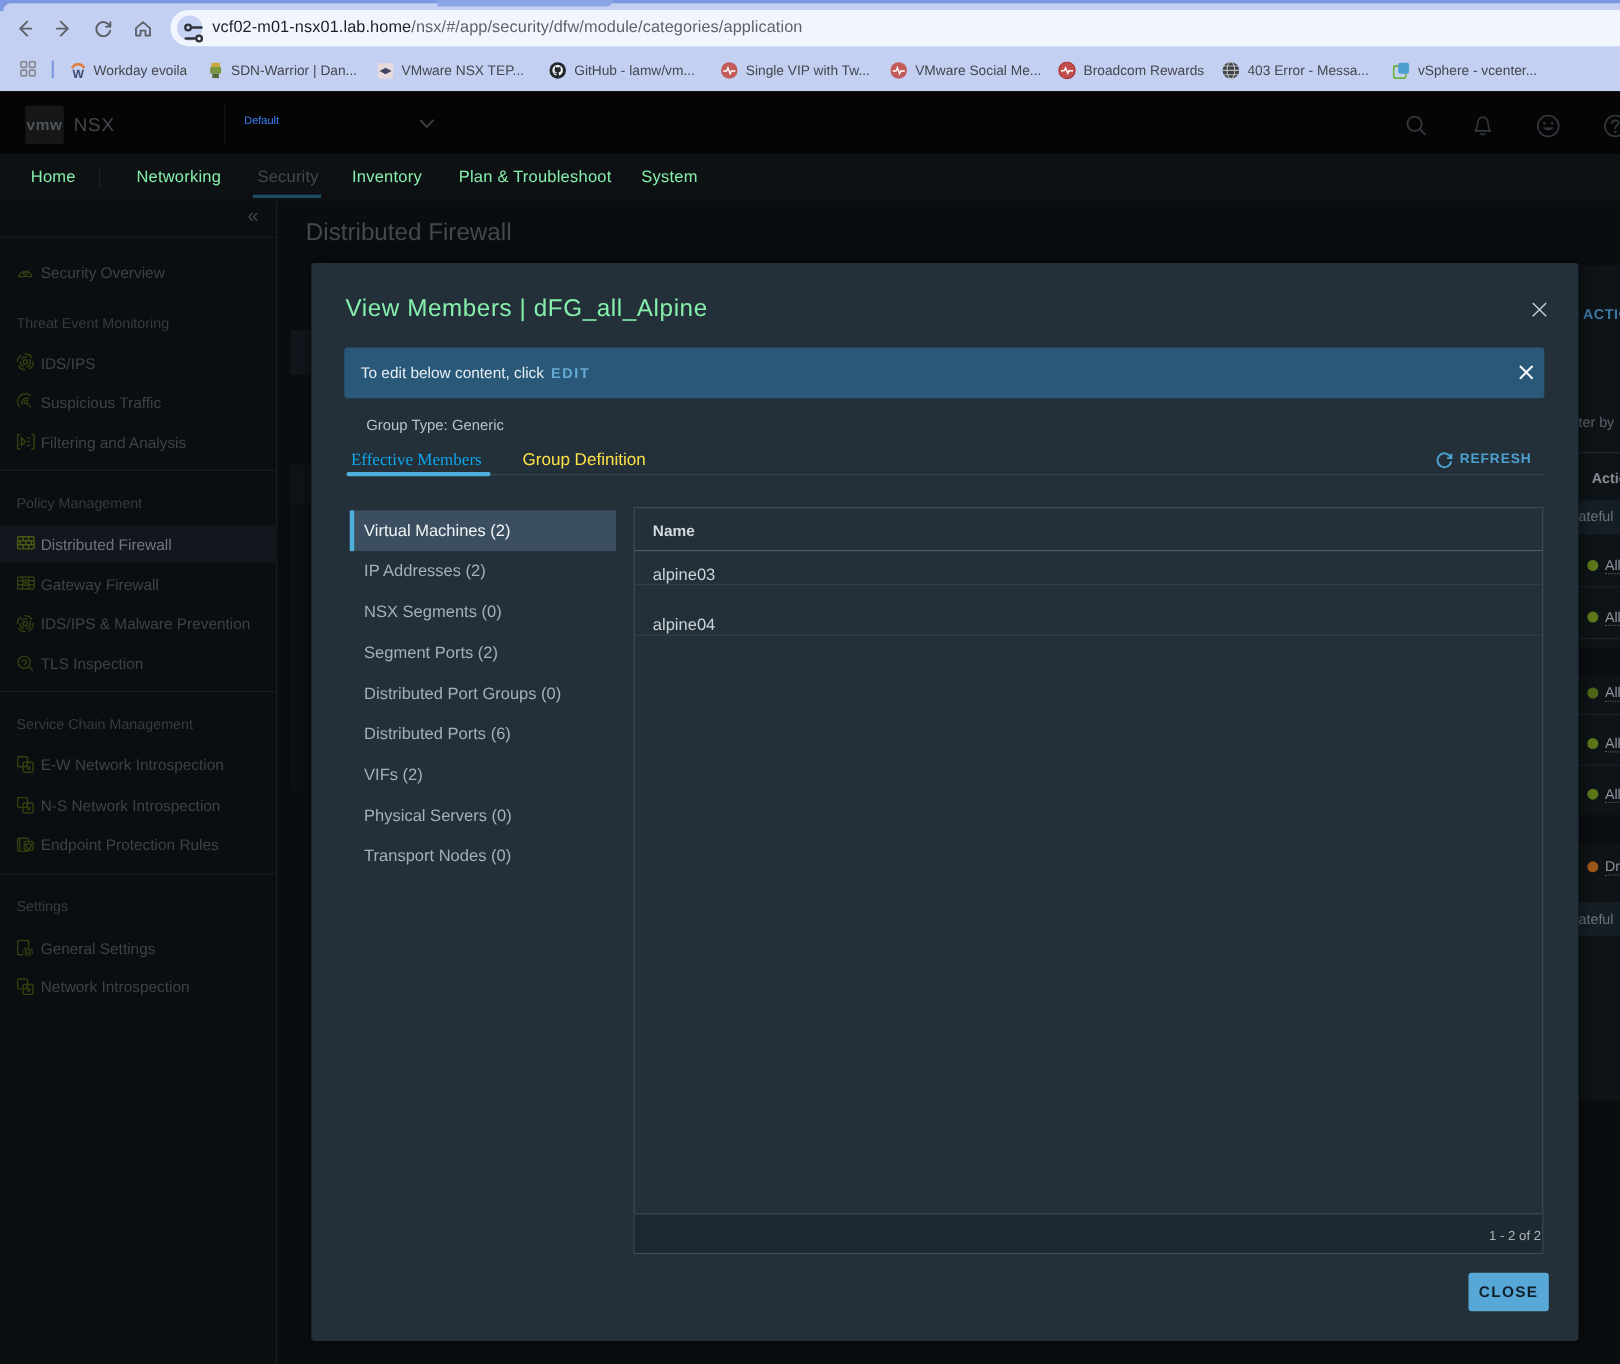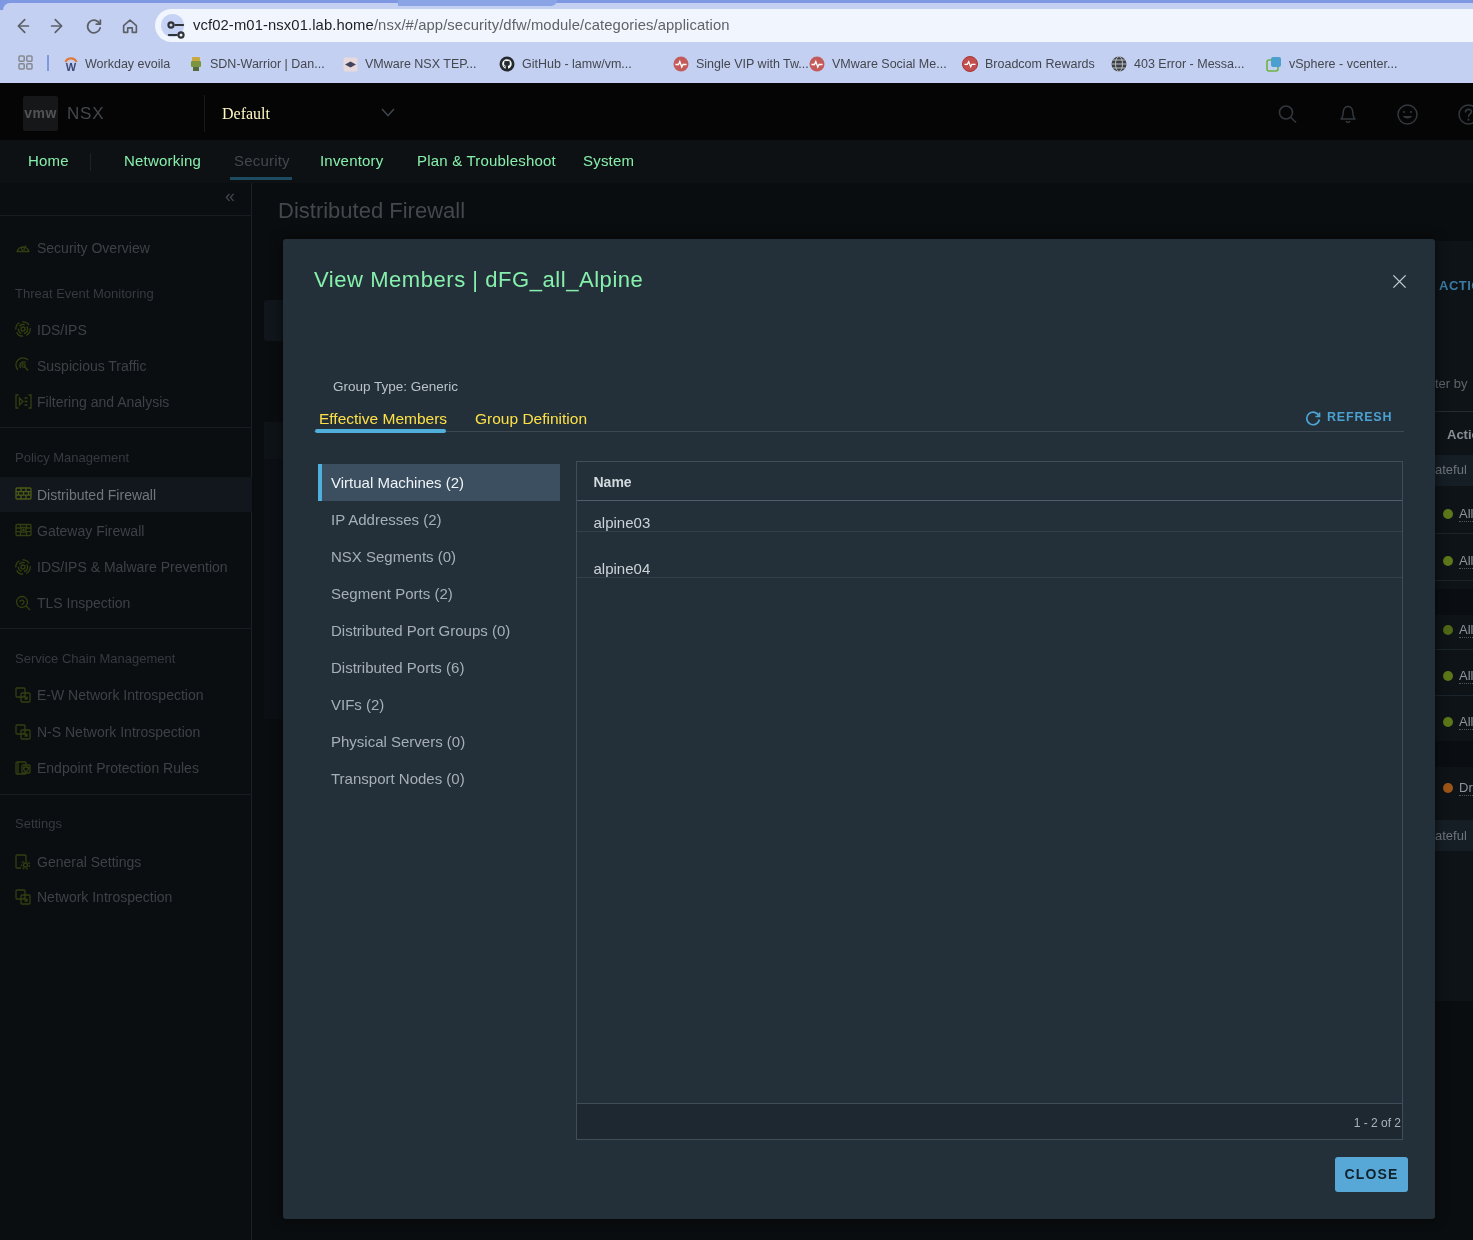--- a/index.html
+++ b/index.html
@@ -18,21 +18,21 @@
   #urltext .path { color:#5f6368; }
   .navicon { position:absolute; top:16px; width:20px; height:20px; }
   #bookmarks { position:absolute; left:0; top:45px; width:1473px; height:38px; }
   .bm { position:absolute; top:0; height:38px; display:flex; align-items:center; font-size:12.5px; color:#43474e; white-space:nowrap; }
   .bm svg, .bm .fav { margin-right:7px; }
   
   #nsxhead { position:absolute; left:0; top:83px; width:1473px; height:57px; background:#050506; }
   #vmwbox { position:absolute; left:23px; top:13px; width:35px; height:35px; background:#161718; border-radius:2px; color:#515457; font-weight:bold; font-size:14px; text-align:center; line-height:35px; letter-spacing:0.5px;}
   #nsxname { position:absolute; left:67px; top:21px; font-size:17px; color:#44484c; letter-spacing:0.8px; }
   #hdivider { position:absolute; left:204px; top:12px; width:1px; height:37px; background:#17191c; }
-  #defaultdd { position:absolute; left:222px; top:22px; font-size:16px; color:#fef9c3;font-family:Liberation Serif, serif; }
+  #defaultdd { position:absolute; left:222px; top:22px; font-size:10px; color:#3b82f6; }
   #nsxnav { position:absolute; left:0; top:140px; width:1473px; height:43px; background:#0e1114; }
   .nav { position:absolute; top:12px; font-size:15px; color:#86efac; letter-spacing:0.2px;}
   #sec-under { position:absolute; left:230px; top:37px; width:62px; height:3px; background:#1d4c61; }
   
   #sidebar { position:absolute; left:0; top:183px; width:252px; height:1057px; background:#0b0e10; border-right:1px solid #1c2126; }
   .sdiv { position:absolute; left:0; width:252px; height:1px; background:#181d22; }
   .sitem { position:absolute; left:37px; font-size:14px; color:#3c4247; white-space:nowrap; }
   .shead { position:absolute; left:15px; font-size:13px; font-weight:normal; color:#353b41; white-space:nowrap; }
   .sicon { position:absolute; left:15px; }
   #selitem { position:absolute; left:0; top:294px; width:252px; height:35px; background:#11171d; }
@@ -41,21 +41,21 @@
   #pagetitle { position:absolute; left:25px; top:15px; font-size:22px; color:#43484d; }
   
   #modal { position:absolute; left:283px; top:239px; width:1152px; height:980px; background:#233039; border-radius:3px; box-shadow:0 0 12px rgba(0,0,0,.6); }
   #mtitle { position:absolute; left:31px; top:28px; font-size:22px; color:#86efac; letter-spacing:0.55px; }
   #mclose { position:absolute; left:1109px; top:35px; width:15px; height:15px; }
   #banner { position:absolute; left:30px; top:77px; width:1091px; height:46px; background:#295878; border-radius:3px; }
   #banner .btxt { position:absolute; left:15px; top:15px; font-size:14px; color:#e7eef4; }
   #banner .edit { position:absolute; left:188px; top:16px; font-size:13px; font-weight:bold; color:#66aad6; letter-spacing:1.5px; }
   #banner .bx { position:absolute; left:1067px; top:15px; width:15px; height:15px; }
   #grouptype { position:absolute; left:33px; top:140px; font-size:13.5px; color:#b9c2c9;margin-left:17px; }
-  .tab1 { position:absolute; left:36px; top:171px; font-size:15.5px; color:#fde047; }
+  .tab1 { position:absolute; left:36px; top:171px; font-size:15.5px; color:#0ea5e9;font-family:Liberation Serif, serif; }
   .tab2 { position:absolute; left:192px; top:171px; font-size:15.5px; color:#fde047; }
   #tabline { position:absolute; left:31px; top:192px; width:1090px; height:1px; background:#3c4851; }
   #tabunder { position:absolute; left:32px; top:190px; width:131px; height:3.5px; background:#4fb0dc; border-radius:2px;}
   #refresh { position:absolute; left:1044px; top:171px; font-size:12.5px; font-weight:bold; color:#4ba0d0; letter-spacing:0.8px; }
   
   #mlist { position:absolute; left:35px; top:225px; width:242px; }
   .mli { position:absolute; left:13px; width:229px; height:37px; line-height:37px; font-size:15px; color:#a6afb7; white-space:nowrap;}
   #msel { position:absolute; left:0; top:0; width:242px; height:37px; background:#3b4f60; }
   #mselbar { position:absolute; left:0; top:0; width:3.5px; height:37px; background:#4fb0dc; }
   #msel .t { position:absolute; left:13px; top:0; line-height:37px; font-size:15px; color:#f0f4f6; }
@@ -122,21 +122,21 @@
           <rect x="4" y="11" width="6" height="4" fill="#55683a"></rect>
         </svg>SDN-Warrior | Dan...</div>
     <div class="bm" style="left:343px"><svg class="fav" width="15" height="15" viewBox="0 0 15 15">
           <rect x="0.5" y="0.5" width="14" height="14" fill="#e8d9dc" rx="2"></rect>
           <path d="M2 7.5 L7.5 4.5 L13 7.5 L7.5 10.5 Z" fill="#41465e"></path>
         </svg>VMware NSX TEP...</div>
     <div class="bm" style="left:499px"><svg class="fav" width="16" height="16" viewBox="0 0 16 16">
           <circle cx="8" cy="8" r="7.5" fill="#24292f"></circle>
           <path d="M8 3.2 C5.3 3.2 3.2 5.3 3.2 8 C3.2 10.1 4.6 11.9 6.5 12.6 C6.7 12.6 6.8 12.5 6.8 12.3 V11.2 C5.5 11.5 5.2 10.6 5.2 10.6 C5 10 4.7 9.9 4.7 9.9 C4.2 9.6 4.7 9.6 4.7 9.6 C5.2 9.6 5.5 10.1 5.5 10.1 C6 10.9 6.8 10.7 7 10.5 C7 10.2 7.2 9.9 7.3 9.8 C6.2 9.7 5.1 9.3 5.1 7.4 C5.1 6.9 5.3 6.5 5.6 6.1 C5.5 6 5.3 5.5 5.6 4.8 C5.6 4.8 6 4.7 6.9 5.3 C7.3 5.2 7.6 5.1 8 5.1 C8.4 5.1 8.7 5.2 9.1 5.3 C10 4.7 10.4 4.8 10.4 4.8 C10.7 5.5 10.5 6 10.4 6.1 C10.7 6.5 10.9 6.9 10.9 7.4 C10.9 9.3 9.8 9.7 8.7 9.8 C8.9 10 9 10.3 9 10.7 V12.3 C9 12.5 9.1 12.6 9.4 12.6 C11.3 11.9 12.7 10.1 12.7 8 C12.8 5.3 10.7 3.2 8 3.2 Z" fill="#f5f6f8"></path>
         </svg>GitHub - lamw/vm...</div>
-    <div class="bm" style="left:673px"><svg class="fav" width="16" height="16" viewBox="0 0 16 16">
+    <div class="bm" style="left:655px"><svg class="fav" width="16" height="16" viewBox="0 0 16 16">
           <circle cx="8" cy="8" r="7.5" fill="#c45b5b"></circle>
           <path d="M2.5 8.5 H5.5 L6.8 5.5 L8.8 11 L10 8.5 H13.5" stroke="#fff" stroke-width="1.3" fill="none"></path>
         </svg>Single VIP with Tw...</div>
     <div class="bm" style="left:809px"><svg class="fav" width="16" height="16" viewBox="0 0 16 16">
           <circle cx="8" cy="8" r="7.5" fill="#c45b5b"></circle>
           <path d="M2.5 8.5 H5.5 L6.8 5.5 L8.8 11 L10 8.5 H13.5" stroke="#fff" stroke-width="1.3" fill="none"></path>
         </svg>VMware Social Me...</div>
     <div class="bm" style="left:962px"><svg class="fav" width="16" height="16" viewBox="0 0 16 16">
           <circle cx="8" cy="8" r="7.5" fill="#c24e4e"></circle>
           <circle cx="8" cy="8" r="7.5" fill="none" stroke="#a93434" stroke-width="1"></circle>
@@ -344,20 +344,27 @@
   <div class="abs" style="left:1206px; top:597px; font-size:13px; color:#8d949b; border-bottom:1px dotted #555;">Dr</div>
   <div class="abs" style="left:1182px; top:637px; width:38px; height:31px; background:#151e25;"></div>
   <div class="abs" style="left:1182px; top:645px; width:38px; font-size:13px; color:#6d747b; overflow:hidden; white-space:nowrap;">ateful</div>
 </div>
 
 <div id="modal">
   <div id="mtitle">View Members | dFG_all_Alpine</div>
   <svg id="mclose" viewBox="0 0 16 16">
       <path d="M1.5 1.5 L14.5 14.5 M14.5 1.5 L1.5 14.5" stroke="#c6ced4" stroke-width="1.4"></path>
     </svg>
+  <div id="banner">
+    <span class="btxt">To edit below content, click</span>
+    <span class="edit">EDIT</span>
+    <svg class="bx" viewBox="0 0 17 17">
+        <path d="M2 2 L15 15 M15 2 L2 15" stroke="#f3f7fa" stroke-width="2.2"></path>
+      </svg>
+  </div>
   <div id="grouptype">Group Type: Generic</div>
   <span class="tab1">Effective Members</span>
   <span class="tab2">Group Definition</span>
   <div id="tabline"></div>
   <div id="tabunder"></div>
   <svg class="abs" style="left:1022px; top:171px" width="16" height="16" viewBox="0 0 16 16">
       <path d="M14 6.2 A6.3 6.3 0 1 0 14.3 9.5" stroke="#4da4d4" stroke-width="1.7" fill="none"></path>
       <path d="M14.5 2.5 V6.5 H10.5" stroke="#4da4d4" stroke-width="1.7" fill="none"></path>
     </svg>
   <div id="refresh">REFRESH</div>

